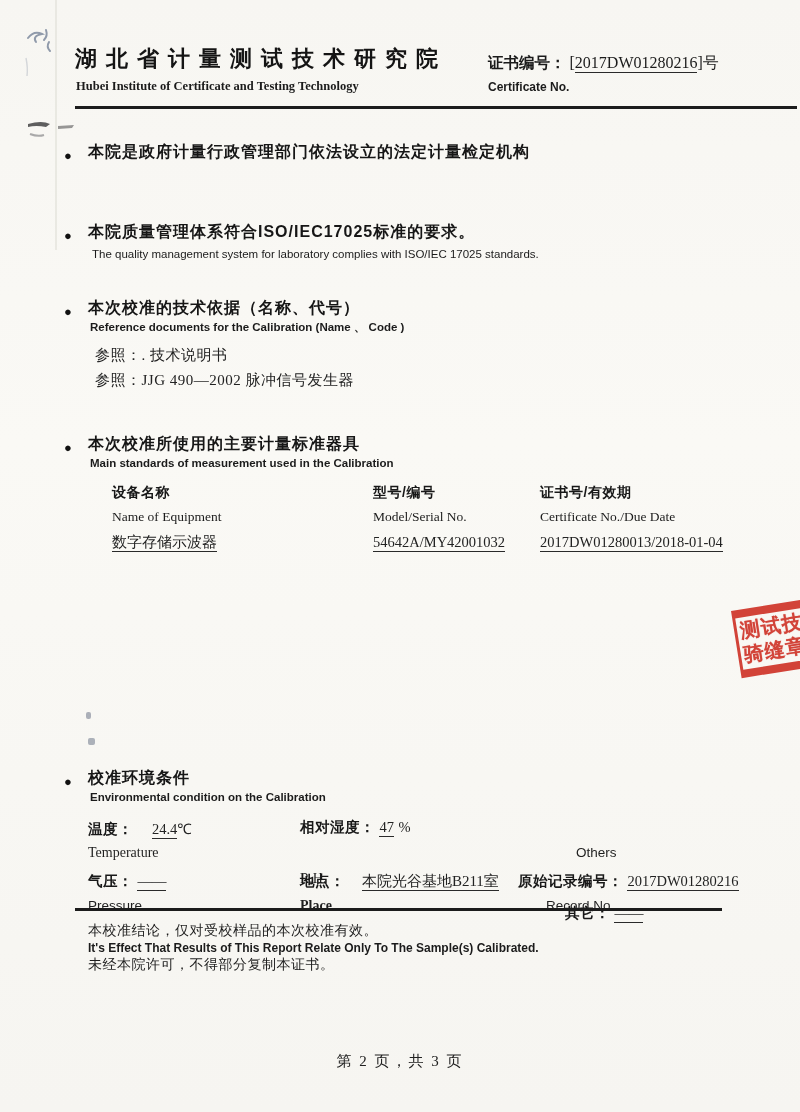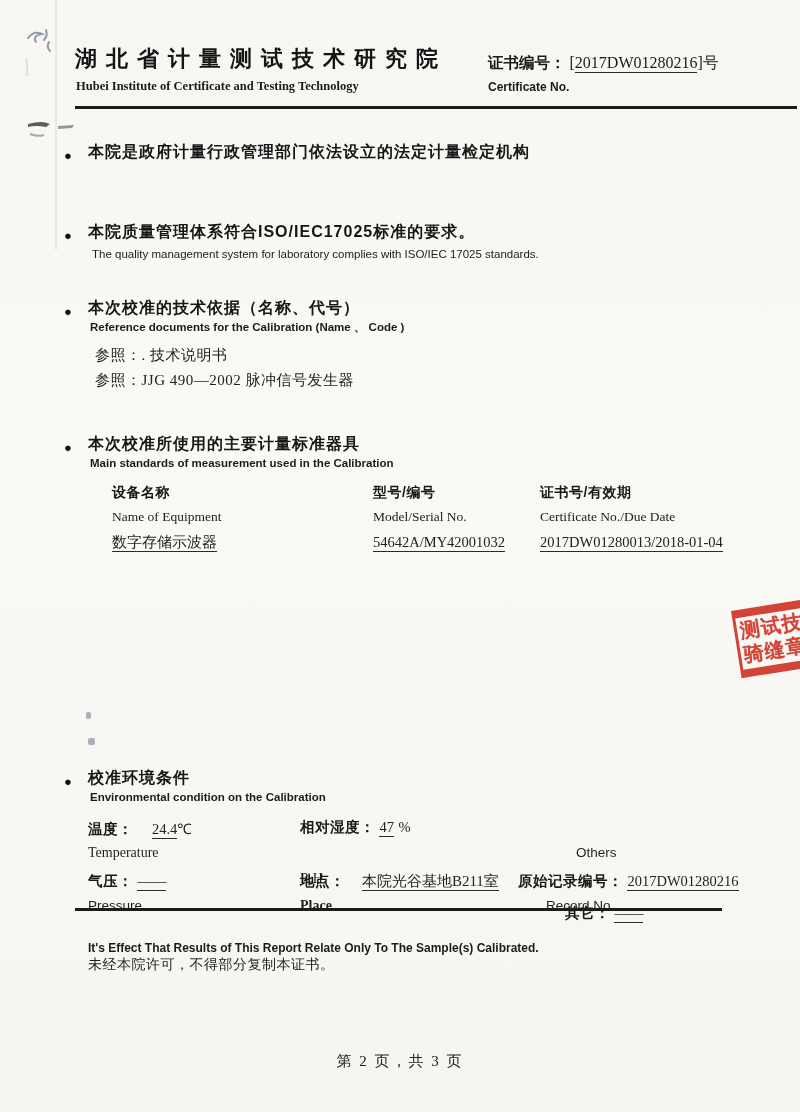--- a/index.html
+++ b/index.html
@@ -148,18 +148,19 @@
     <span class="env-label">原始记录编号：</span>
     <span class="serif-val u">2017DW01280216</span>
   </div>
 
   <div class="abs env-sub en-sans" style="left:88px;top:898px;">Pressure</div>
   <div class="abs env-sub en-serif" style="left:300px;top:898px;font-size:14px;font-weight:bold;">Place</div>
   <div class="abs env-sub en-sans" style="left:546px;top:898px;">Record No.</div>
 
   <div class="abs rule" style="left:75px;top:908px;width:647px;"></div>
 
+  <div class="abs footer-cn" style="left:88px;top:922px;">本校准结论，仅对受校样品的本次校准有效。</div>
   <div class="abs footer-cn" style="left:88px;top:956px;">未经本院许可，不得部分复制本证书。</div>
   <div class="abs en-sans" style="left:88px;top:941px;font-size:12px;font-weight:600;">It's Effect That Results  of This Report Relate Only To The Sample(s) Calibrated.</div>
 
   <div class="abs en-serif" style="left:0;top:1052px;width:800px;text-align:center;font-size:15px;letter-spacing:2px;color:#202020;">第 2 页，共 3 页</div>
 
 </div>
 
 </body></html>

